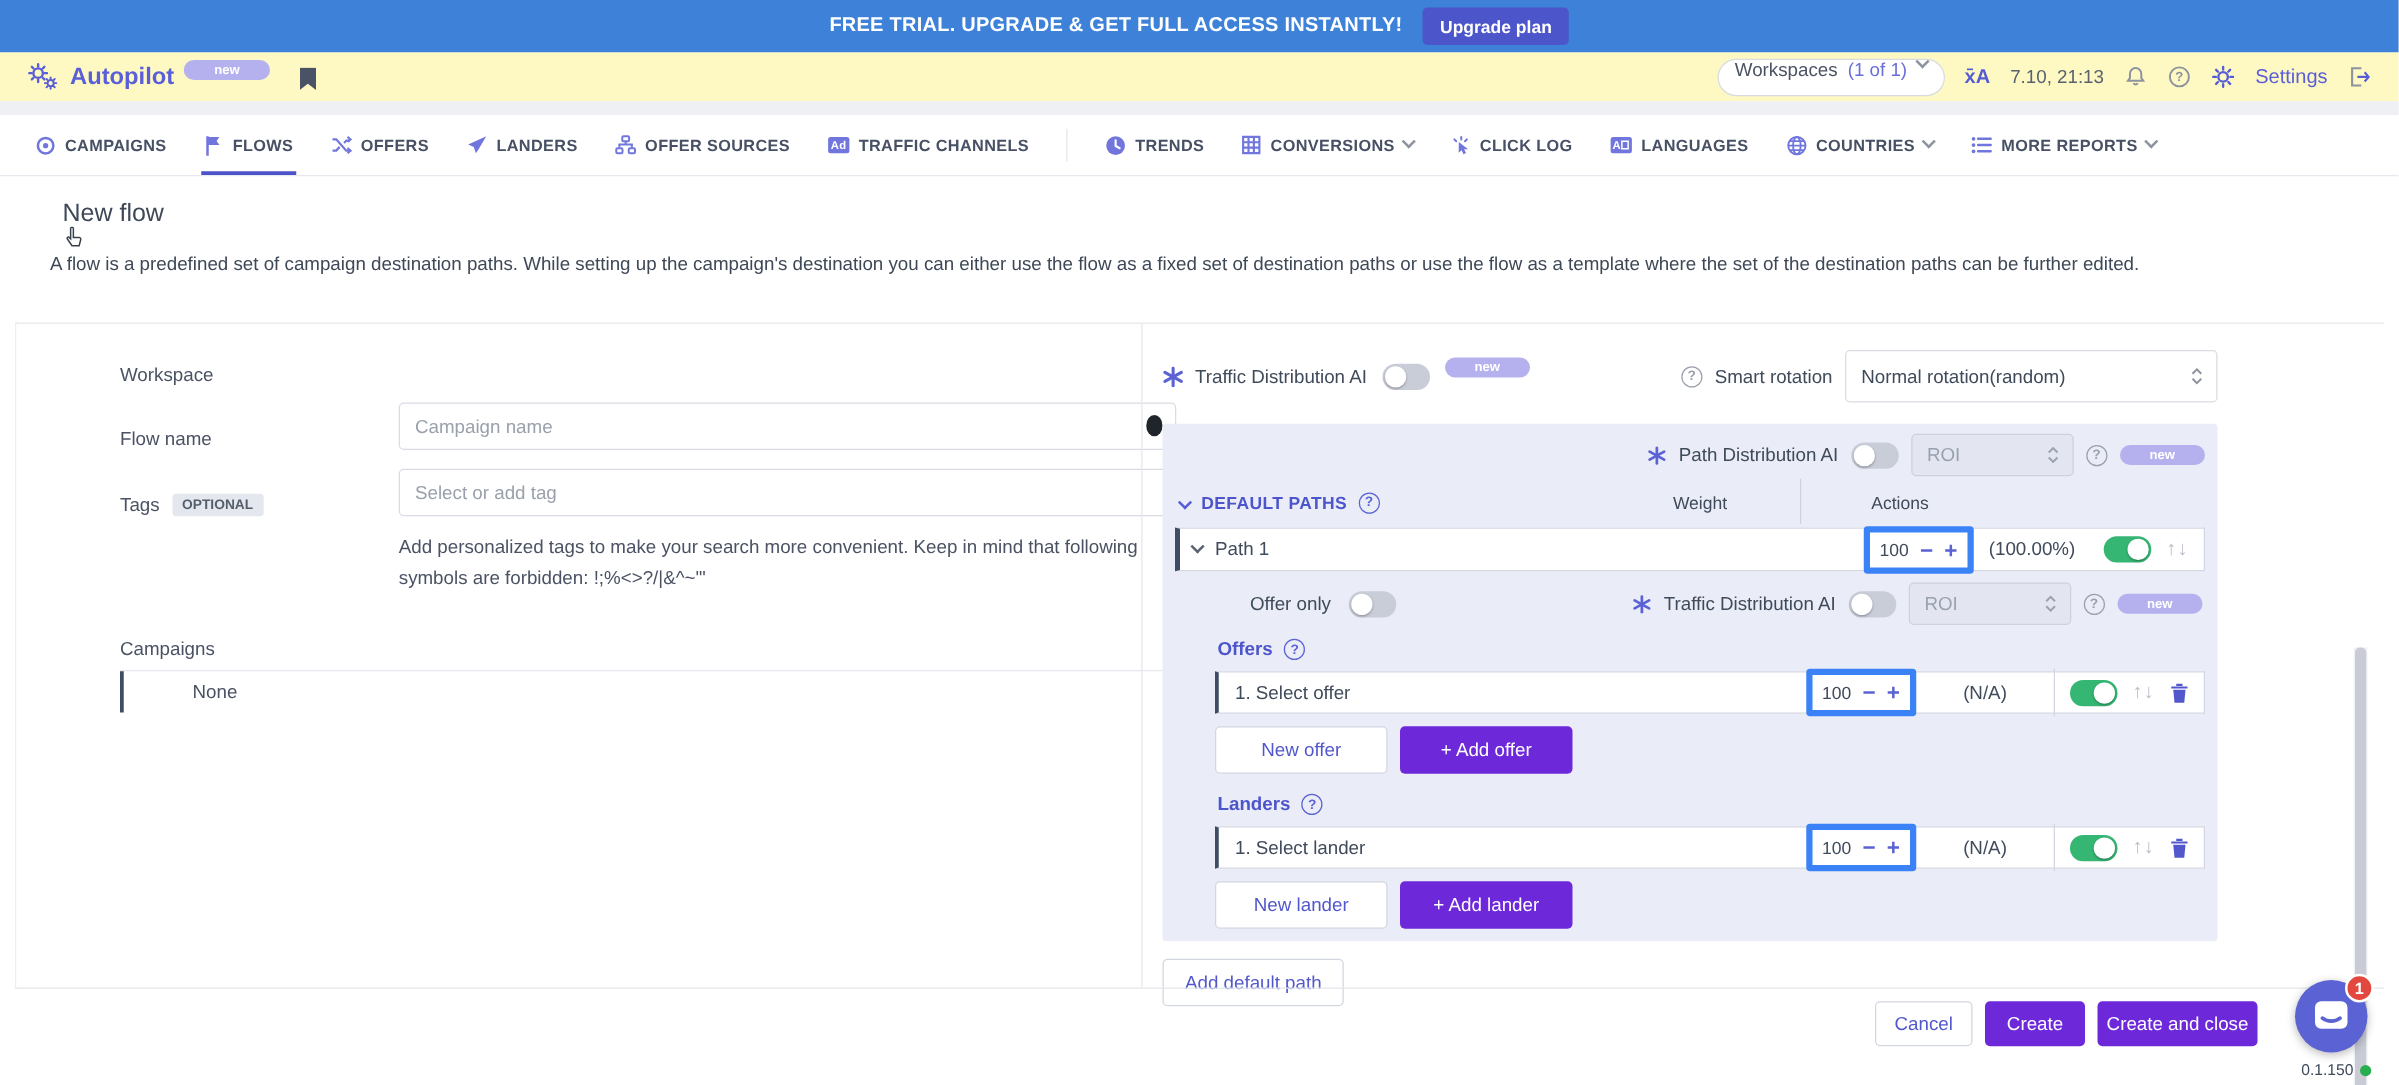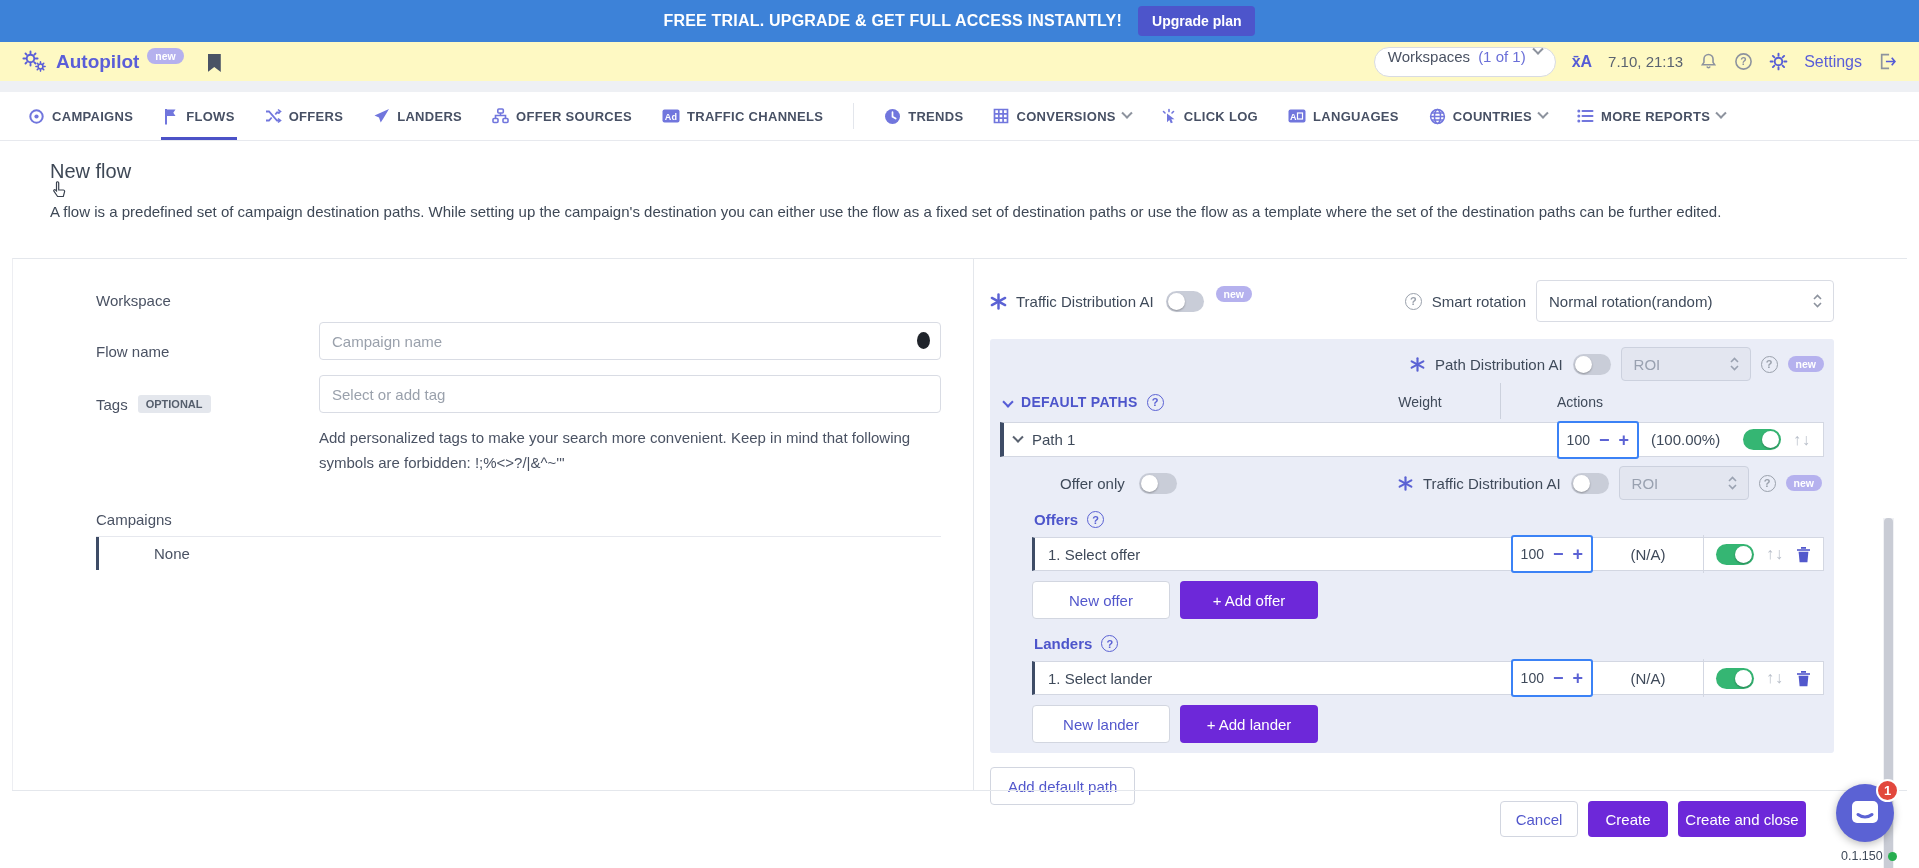--- a/index.html
+++ b/index.html
@@ -14,21 +14,21 @@
   .upgrade-btn { background:#4d55cb; color:#fff; border:none; border-radius:4px; height:30px;
     padding:0 14px; font-size:14px; font-weight:600; cursor:pointer; font-family:inherit; }
   
   .header { position:absolute; top:42px; left:0; right:0; height:39px; background:#fef9c3;
     display:flex; align-items:center; justify-content:space-between; padding:0 22px; }
   .h-left { display:flex; align-items:center; gap:8px; }
   .logo-gears { position:relative; width:26px; height:24px; }
   .logo-gears svg { position:absolute; }
   .logo { color:#5a5ed8; font-size:19px; font-weight:700; }
   .badge-new { background:#b5b1ee; color:#fff; font-size:10.5px; font-weight:700;
-    padding:2px 8px; border-radius:9px; }
+    padding:2px 24px; border-radius:9px; }
   .badge-new.raised { position:relative; top:-6px; }
   .bookmark { width:13px; height:18px; background:#4a5365; margin-left:16px; margin-top:3px;
     clip-path:polygon(0 0,100% 0,100% 100%,50% 72%,0 100%); cursor:pointer; }
   .h-right { display:flex; align-items:center; gap:16px; }
   .ws-pill { display:flex; align-items:flex-start; gap:8px; border:1px solid #d8dbe2; border-radius:16px;
     height:30px; padding:0 13px; font-size:15px; color:#4a5263; cursor:pointer; background:#fff; }
   .ws-count { color:#6a6fd8; }
   .tr-icon { color:#555cd6; font-size:16px; font-weight:700; cursor:pointer; }
   .datetime { color:#5a6270; font-size:15px; }
   .hicon { cursor:pointer; display:inline-flex; }
@@ -41,42 +41,42 @@
     color:#475064; letter-spacing:.3px; cursor:pointer; height:100%; position:relative; white-space:nowrap; }
   .nav-item.active::after { content:""; position:absolute; left:-2px; right:-2px; bottom:0; height:3px; background:#4c52c7; }
   .nav-div { width:1px; height:26px; background:#e3e6ec; }
   .chv { width:8px; height:8px; border-right:2px solid #8d939e; border-bottom:2px solid #8d939e;
     display:inline-block; transform:rotate(45deg) translate(-2px,-2px); }
   .chv.ind { border-color:#555cd6; }
   .chv.dark { border-color:#5a6270; }
   
   .page-title { position:absolute; top:160px; left:50px; font-size:20px; font-weight:400; color:#3e4856; }
   .hand-cursor { position:absolute; top:181px; left:50px; }
-  .desc { position:absolute; top:199px; left:50px; width:1815px; font-size:15px; line-height:25.5px; color:#3e4856; }
+  .desc { position:absolute; top:199px; left:40px; width:1815px; font-size:15px; line-height:25.5px; color:#3e4856; }
   
   .content { position:absolute; top:258px; left:12px; width:1895px; height:532px;
     border-top:1px solid #e4e7ec; border-left:1px solid #edeef2; background:#fff; }
   .left-col { position:absolute; left:0; top:0; width:950px; height:100%; }
   .frow { display:flex; align-items:flex-end; margin-left:83px; }
   .flabel { width:223px; font-size:15px; color:#4a5263; display:flex; align-items:center; gap:10px; }
   .field { width:622px; position:relative; }
   .inp { width:100%; height:38px; border:1px solid #d9dce4; border-radius:4px; padding:0 34px 0 12px;
     font-size:15px; color:#3f4a5a; font-family:inherit; outline:none; }
   .inp::placeholder { color:#9aa1ac; }
   .sel { display:flex; align-items:center; justify-content:space-between; border:1px solid #d9dce4;
     border-radius:4px; background:#fff; padding:0 10px 0 12px; font-size:15px; color:#3f4a5a; cursor:pointer; }
   .sel.dis { background:#e3e6f0; color:#99a1b0; border-color:#ccd1de; }
   .opt-badge { background:#e4e7ed; color:#555e6c; font-size:11px; font-weight:700; padding:3px 8px; border-radius:3px; }
   .black-dot { position:absolute; right:11px; top:10px; width:13px; height:17px; border-radius:50%; background:#20242b; }
   .help-text { margin:12px 0 0 306px; width:624px; font-size:15px; line-height:25px; color:#4a5263; }
   .camp-label { margin:36px 0 0 83px; font-size:15px; color:#4a5263; }
   .camp-div { margin:8px 0 0 83px; width:845px; border-top:1px solid #e6e8ee; }
   .none-row { margin-left:83px; border-left:3px solid #3e4c66; padding:8px 0 8px 55px; font-size:15px; color:#4a5263; }
   
-  .right-col { position:absolute; left:960px; top:0; width:945px; height:100%; border-left:1px solid #e4e7ec; }
+  .right-col { position:absolute; left:900px; top:0; width:945px; height:100%; border-left:1px solid #e4e7ec; }
   .panel { padding:20px 0 0 16px; width:860px; }
   .tda-row { display:flex; align-items:center; height:44px; width:844px; }
   .ai-label { font-size:15px; color:#3f4a5a; margin:0 12px 0 9px; }
   .tg { width:38px; height:21px; border-radius:11px; background:#c9cdd8; position:relative; display:inline-block; cursor:pointer; flex:none; }
   .tg::after { content:""; position:absolute; width:17px; height:17px; border-radius:50%; background:#fff;
     top:2px; left:2px; box-shadow:0 1px 2px rgba(0,0,0,.3); }
   .tg.on { background:#35b673; }
   .tg.on::after { left:auto; right:2px; }
   .q { width:17px; height:17px; border-radius:50%; border:1.5px solid #9aa1ac; color:#9aa1ac; flex:none;
     font-size:11px; font-weight:700; display:inline-flex; align-items:center; justify-content:center; cursor:pointer; }
@@ -87,21 +87,21 @@
   .pda-row { display:flex; justify-content:flex-end; align-items:center; gap:10px; height:38px; margin-bottom:4px; }
   .dp-header { position:relative; display:flex; align-items:center; height:30px; margin-bottom:5px; padding-left:4px; gap:9px; }
   .dp-title { font-size:14px; font-weight:700; color:#4d55cb; letter-spacing:.3px; }
   .col-weight { position:absolute; left:355px; width:130px; text-align:center; font-size:14px; color:#3f4a5a; }
   .col-div { position:absolute; left:500px; top:-4px; height:36px; width:1px; background:#ccd1dd; }
   .col-actions { position:absolute; left:505px; width:150px; text-align:center; font-size:14px; color:#3f4a5a; }
   .prow { display:flex; align-items:center; background:#fff; border:1px solid #d3d7e2; border-left:4px solid #3e4c66;
     height:35px; padding:0 12px 0 10px; font-size:15px; }
   .prow .name { margin-left:10px; }
   .rcluster { margin-left:auto; display:flex; align-items:center; gap:12px; }
-  .wbox { display:inline-flex; align-items:center; border:2px solid #3b82f6; border-radius:3px; background:#fff;
+  .wbox { display:inline-flex; align-items:center; border:5px solid #3b82f6; border-radius:3px; background:#fff;
     height:38px; padding:0 8px; gap:9px; font-size:14px; color:#3f4a5a; }
   .wbox .stepper { color:#5b62d4; font-size:18px; font-weight:700; cursor:pointer; line-height:1; }
   .pct { font-size:15px; color:#3f4a5a; min-width:80px; text-align:left; }
   .stat { font-size:15px; color:#3f4a5a; width:86px; text-align:center; }
   .arrows { color:#b9bfca; font-size:16px; letter-spacing:1px; cursor:pointer; }
   .vsep { width:1px; align-self:stretch; background:#d3d7e2; }
   .oo-row { display:flex; align-items:center; height:36px; margin:8px 0; padding-left:60px; }
   .oo-label { font-size:15px; color:#3f4a5a; margin-right:14px; }
   .oo-right { margin-left:auto; display:flex; align-items:center; gap:10px; padding-right:2px; }
   .sub { margin-left:32px; margin-top:10px; }

